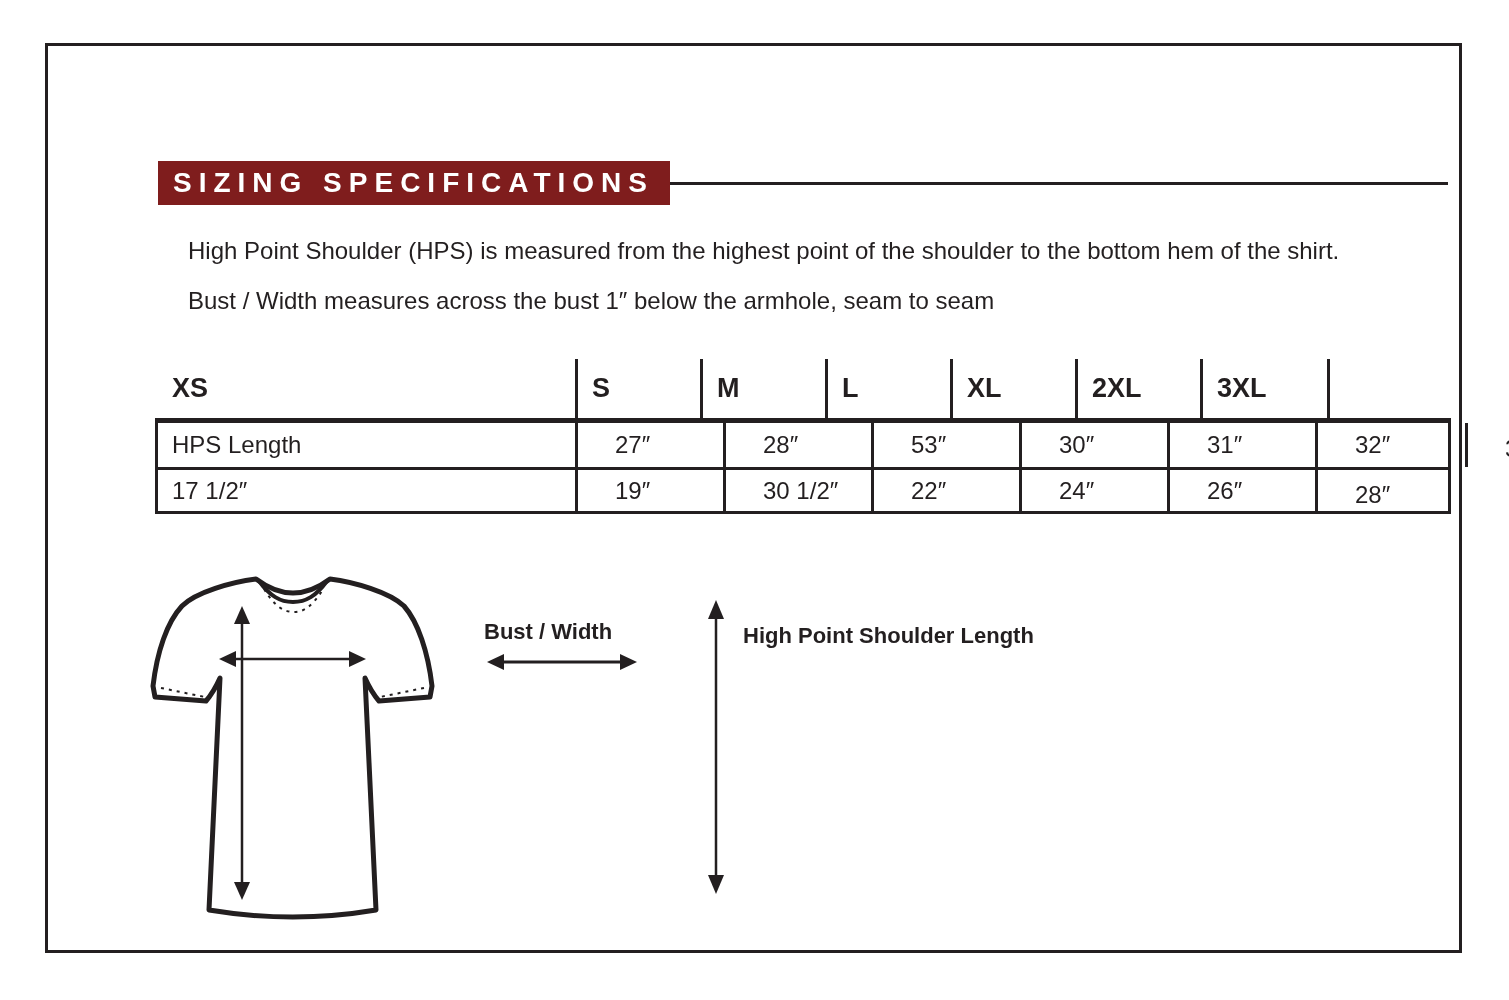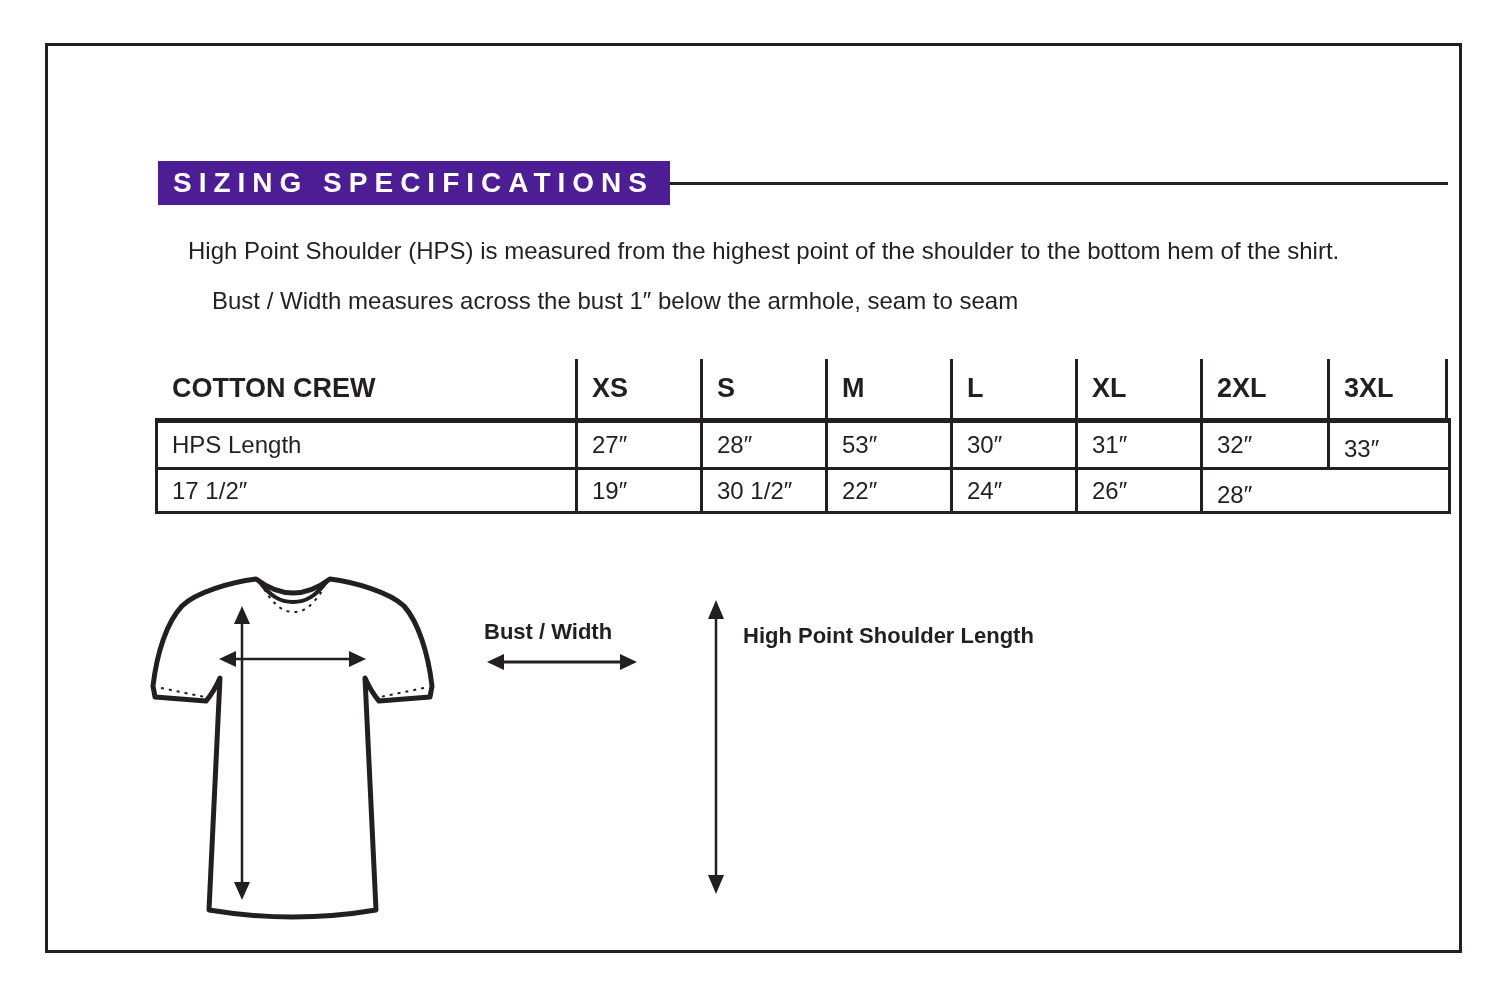--- a/index.html
+++ b/index.html
@@ -24,21 +24,21 @@
   }
   
   .title-row {
     position: absolute;
     left: 110px; top: 115px;
     width: 1290px; height: 44px;
     display: flex;
     align-items: center;
   }
   .title-box {
-    background: #4c1d95;
+    background: #7f1d1d;
     color: #ffffff;
     height: 44px;
     display: flex;
     align-items: center;
     padding: 0 16px 0 15px;
     font-size: 28px;
     font-weight: bold;
     letter-spacing: 7px;
     white-space: nowrap;
   }
@@ -49,21 +49,21 @@
   }
   
   .desc {
     position: absolute;
     left: 140px;
     font-size: 24px;
     color: #231f20;
     white-space: nowrap;
   }
   .desc-1 { top: 191px; }
-  .desc-2 { top: 241px; margin-left: 24px; }
+  .desc-2 { top: 241px; }
   
   .tbl-header {
     position: absolute;
     left: 110px; top: 313px;
     width: 1290px; height: 59px;
     display: grid;
     grid-template-columns: 420px 125px 125px 125px 125px 125px 127px 118px;
   }
   .tbl-header .th {
     border-right: 3px solid #231f20;
@@ -79,20 +79,21 @@
     left: 107px; top: 372px;
     width: 1296px;
     border: 3px solid #231f20;
     border-top: 5px solid #231f20;
     background: #fff;
   }
   .tbl-row {
     display: grid;
     grid-template-columns: 420px 125px 125px 125px 125px 125px 127px 118px;
     height: 44px;
+    gap: 23px;
   }
   .tbl-row + .tbl-row { border-top: 3px solid #231f20; }
   .tbl-row .td {
     border-right: 3px solid #231f20;
     display: flex;
     align-items: center;
     padding-left: 14px;
     font-size: 24px;
     white-space: nowrap;
   }
@@ -141,21 +142,20 @@
 
     <div class="title-row">
       <div class="title-box">SIZING SPECIFICATIONS</div>
       <div class="title-rule"></div>
     </div>
 
     <div class="desc desc-1">High Point Shoulder (HPS) is measured from the highest point of the shoulder to the bottom hem of the shirt.</div>
     <div class="desc desc-2">Bust / Width measures across the bust 1″ below the armhole, seam to seam</div>
 
     <div class="tbl-header">
-      <div class="th">COTTON CREW</div>
       <div class="th">XS</div>
       <div class="th">S</div>
       <div class="th">M</div>
       <div class="th">L</div>
       <div class="th">XL</div>
       <div class="th">2XL</div>
       <div class="th">3XL</div>
     </div>
 
     <div class="tbl-body">

